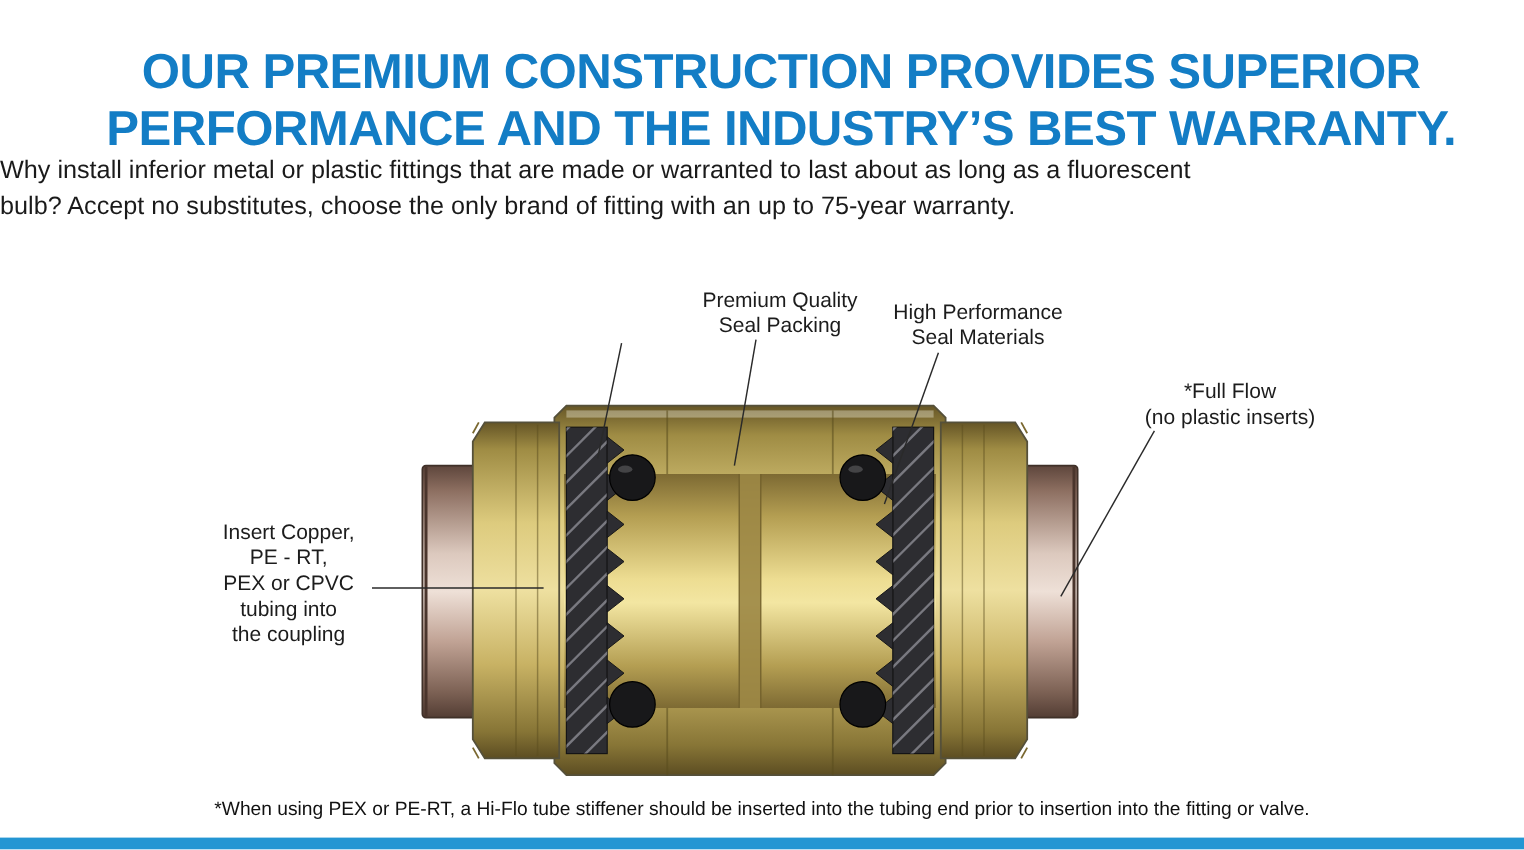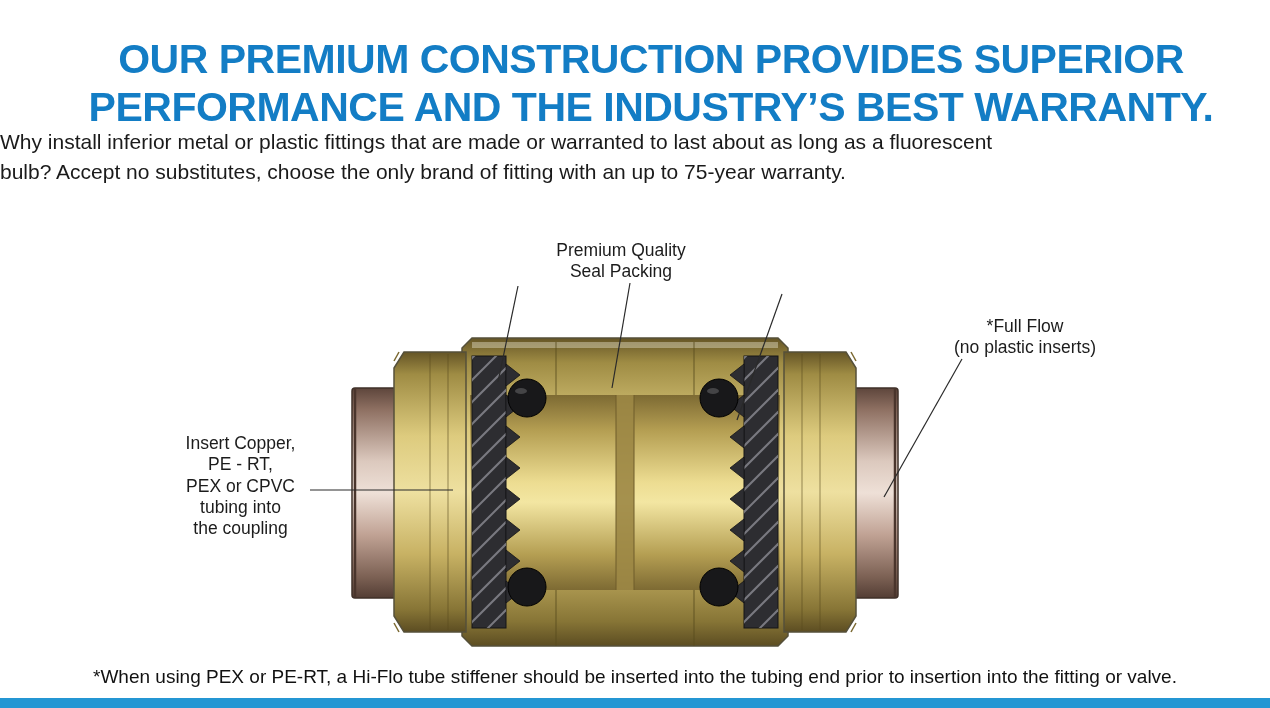--- a/index.html
+++ b/index.html
@@ -17,27 +17,27 @@
     color:#1a1a1a;font-size:21px;line-height:1.45;
     white-space:pre-line;
   }
   .diagram{position:absolute;top:230px;left:0;width:1270px;height:430px}
   .diagram svg{position:absolute;left:0;top:0}
   .callout{
     position:absolute;text-align:center;font-size:17.5px;line-height:1.22;
     color:#1c1c1c;white-space:pre-line;
   }
   #callout-grip{left:368px;top:8px;width:200px}
-  #callout-packing{left:521px;top:10px;width:200px}
+  #callout-packing{left:550px;top:10px;width:200px}
   #callout-materials{left:715px;top:20px;width:200px}
   #callout-fullflow{left:905px;top:86px;width:240px}
   #callout-insert{left:148px;top:203px;width:185px}
   .footnote{
     position:absolute;top:666px;left:0;width:100%;margin:0;
-    text-align:center;color:#111111;font-size:19px;
+    text-align:center;color:#111111;font-size:16px;
   }
   .accent-bar{
     position:absolute;bottom:0;left:0;width:100%;height:10px;background:#2496d3;
   }
 </style>
 </head>
 <body>
 
 <h1 class="headline">OUR PREMIUM CONSTRUCTION PROVIDES SUPERIOR
 PERFORMANCE AND THE INDUSTRY’S BEST WARRANTY.</h1>
@@ -195,20 +195,22 @@
       <line x1="518" y1="56" x2="498" y2="152"></line>
       <line x1="630" y1="53" x2="612" y2="158"></line>
       <line x1="782" y1="64" x2="737" y2="190"></line>
       <line x1="962" y1="129" x2="884" y2="267"></line>
       <line x1="310" y1="260" x2="453" y2="260"></line>
     </g>
   </svg>
 
   <div class="callout" id="callout-packing">Premium Quality
 Seal Packing</div>
+  <div class="callout" id="callout-materials">High Performance
+Seal Materials</div>
   <div class="callout" id="callout-insert">Insert Copper,
 PE - RT,
 PEX or CPVC
 tubing into
 the coupling</div>
   <div class="callout" id="callout-fullflow">*Full Flow
 (no plastic inserts)</div>
 </div>
 
 <p class="footnote">*When using PEX or PE-RT, a Hi-Flo tube stiffener should be inserted into the tubing end prior to insertion into the fitting or valve.</p>

